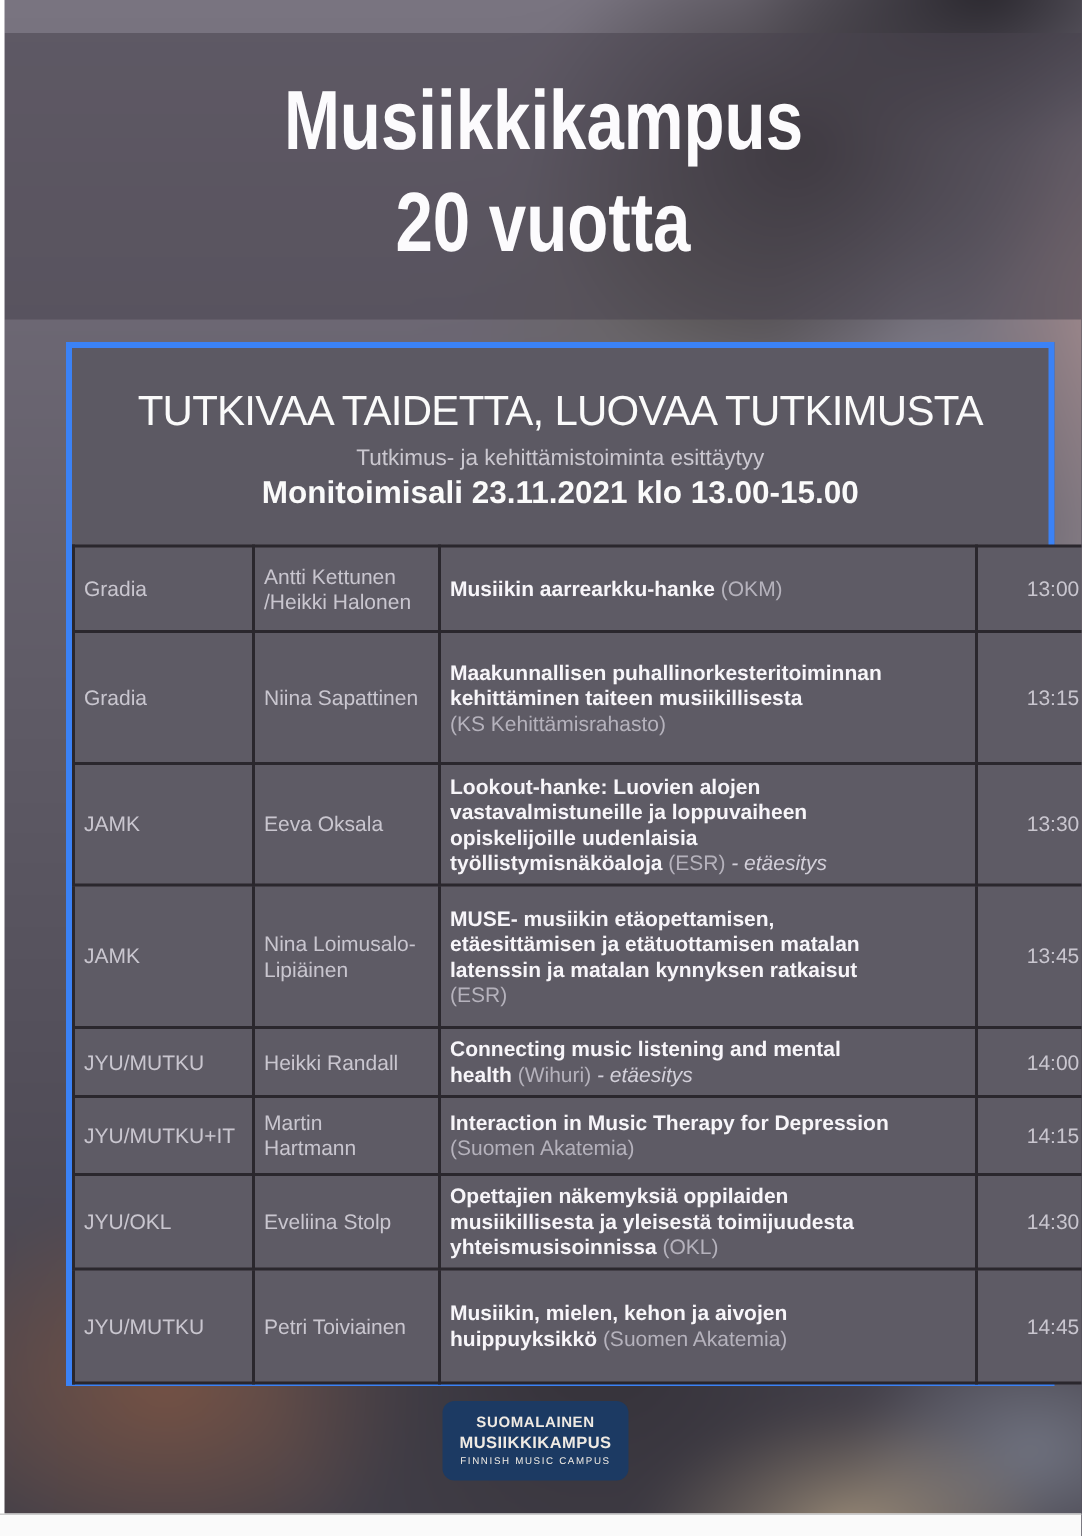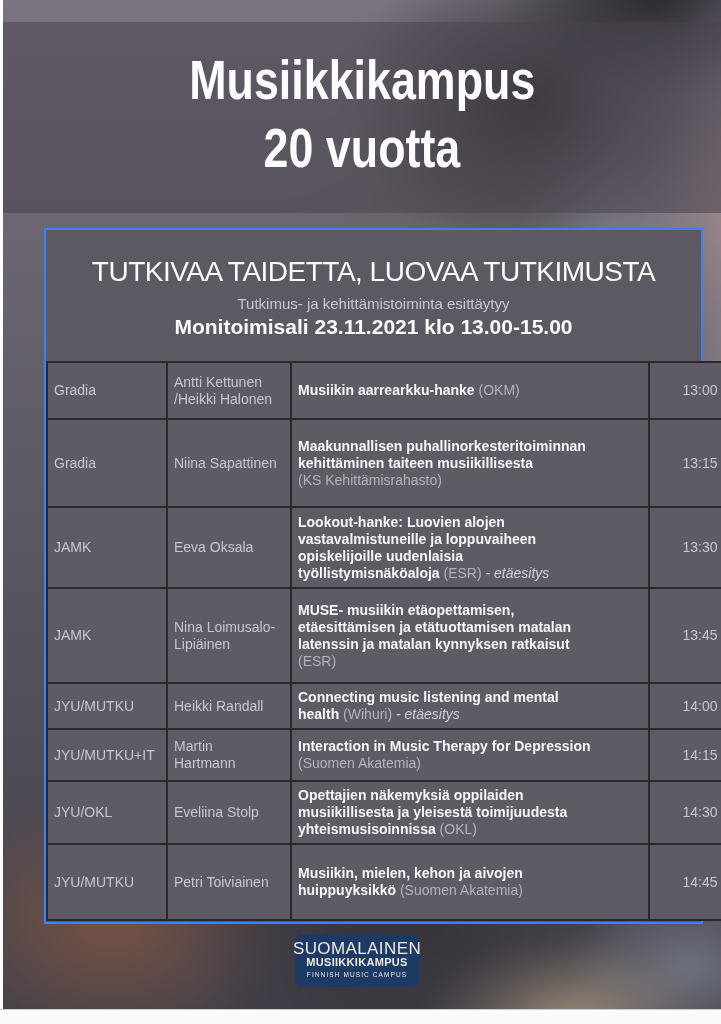--- a/index.html
+++ b/index.html
@@ -36,21 +36,21 @@
     display:flex;flex-direction:column;align-items:center;padding-top:24px;box-sizing:border-box;
   }
   .band .t-line{
     font-size:56px;line-height:68px;font-weight:bold;color:#fcfbfd;
     transform:scaleX(.8);transform-origin:center;white-space:nowrap;
     letter-spacing:0px;
   }
   
   .panel{
     position:absolute;left:44px;top:228px;width:659px;height:696px;
-    background:#5c5963;border:2px solid #3b82f6;box-sizing:border-box;z-index:2;
+    background:#5c5963;border:4px solid #3b82f6;box-sizing:border-box;z-index:2;
     text-align:center;color:#f5f3f7;
   }
   .heading{margin-top:26px;font-size:28px;letter-spacing:-.5px;color:#fafafa;font-weight:400;}
   .subheading{margin-top:7px;font-size:15px;color:#cbc8d0;}
   .venue{margin-top:3px;font-size:21px;font-weight:bold;color:#fafafa;}
   
   table.sched{
     width:648px;margin:22px auto 0 auto;border-collapse:collapse;table-layout:fixed;
     font-size:14px;line-height:17px;text-align:left;
   }
@@ -68,21 +68,21 @@
   .tn{font-style:italic;color:#d3d0da;}
   tr.r1{height:57px;} tr.r2{height:88px;} tr.r3{height:81px;} tr.r4{height:95px;}
   tr.r5{height:45px;} tr.r6{height:52px;} tr.r7{height:55px;} tr.r8{height:76px;}
   
   .logo{
     position:absolute;left:295px;top:934px;width:124px;height:53px;z-index:3;
     background:#1c3a63;border-radius:8px;color:#efeae3;
     display:flex;flex-direction:column;align-items:center;justify-content:center;
     text-align:center;
   }
-  .logo .l1{font-size:17px;font-weight:normal;letter-spacing:.4px;line-height:14px;}
+  .logo .l1{font-size:10px;font-weight:bold;letter-spacing:.4px;line-height:14px;}
   .logo .l2{font-size:11px;font-weight:bold;letter-spacing:.3px;line-height:13px;}
   .logo .l3{font-size:6.5px;letter-spacing:1.1px;line-height:9px;margin-top:1px;}
 </style>
 </head>
 <body>
 
 <div>
   <div class="photo"></div>
 
   <div class="band">

